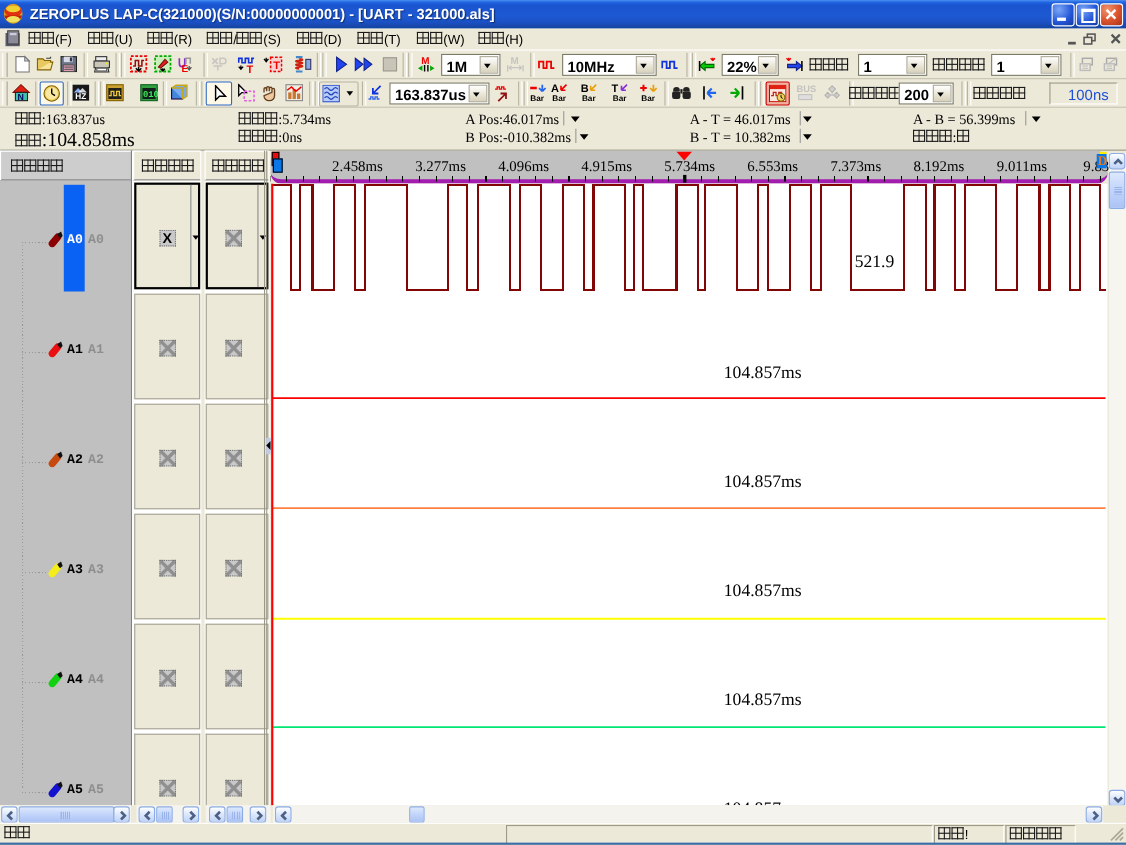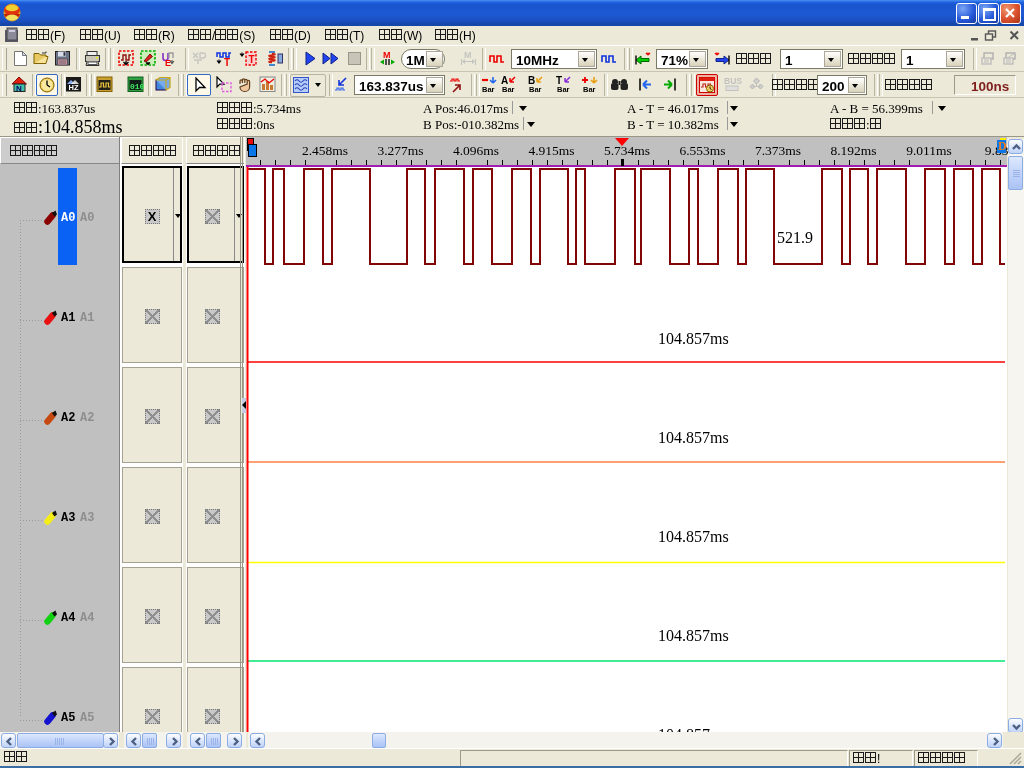--- a/index.html
+++ b/index.html
@@ -29,20 +29,21 @@
 <body>
 
 <div class="ab" id="titlebar" style="left:0;top:0;width:1024px;height:26px;background:linear-gradient(180deg,#4a8ef2 0%,#1f62e0 9%,#1a55cf 18%,#1e59d4 55%,#1a4fc0 80%,#1545a4 95%,#1249b5 100%);">
  <svg class="ab" style="left:3px;top:3px" width="19" height="19" viewBox="0 0 19 19">
    <ellipse cx="9" cy="9.5" rx="8.5" ry="9" fill="#d8a020"></ellipse>
    <ellipse cx="9" cy="7" rx="8" ry="5.5" fill="#e03010"></ellipse>
    <ellipse cx="9" cy="5" rx="6.5" ry="3.2" fill="#f0d030"></ellipse>
    <path d="M1,11 a8,5 0 0 0 16,0 z" fill="#c22000"></path>
    <ellipse cx="9" cy="14.5" rx="6" ry="3" fill="#f0e060"></ellipse>
  </svg>
+ <div class="ab" style="left:27px;top:5px;font-size:13.3px;font-weight:bold;color:#fff;text-shadow:1px 1px 1px #10307a;white-space:nowrap;">ZEROPLUS LAP-C(321000)(S/N:00000000001) - [UART - 321000.als]</div>
 
  <div class="ab" style="left:956px;top:3px;width:21px;height:21px;border-radius:3px;border:1px solid #fff;box-sizing:border-box;background:radial-gradient(circle at 30% 25%,#7ba6f5,#2255d8 60%,#16399b);">
       <div class="ab" style="left:4px;top:12px;width:8px;height:3px;background:#fff;"></div>
     </div>
  <div class="ab" style="left:978px;top:3px;width:21px;height:21px;border-radius:3px;border:1px solid #fff;box-sizing:border-box;background:radial-gradient(circle at 30% 25%,#7ba6f5,#2255d8 60%,#16399b);">
       <div class="ab" style="left:4px;top:4px;width:9px;height:8px;border:2px solid #fff;border-top-width:3px;"></div>
     </div>
  <div class="ab" style="left:1000px;top:3px;width:21px;height:21px;border-radius:3px;border:1px solid #fff;box-sizing:border-box;background:radial-gradient(circle at 30% 25%,#f0946e,#d9512c 55%,#a8321a);">
       <svg class="ab" style="left:3px;top:3px" width="12" height="12">
         <path d="M2,2 L10,10 M10,2 L2,10" stroke="#fff" stroke-width="2.2"></path>
@@ -156,21 +157,21 @@
   <svg class="ab" style="left:346px;top:4px" width="17" height="17">
         <rect x="2.5" y="2.5" width="12" height="12" fill="#c8c4b8" stroke="#9a968a"></rect>
       </svg>
   <div class="sep" style="left:366px;top:2px;"></div>
       <div class="sep" style="left:371px;top:2px;"></div>
   <svg class="ab" style="left:379px;top:4px" width="17" height="17">
         <text x="4" y="8" font-size="9" font-weight="bold" fill="#e00" font-family="Liberation Sans">M</text>
         <path d="M1,12 l4,-2.5 v5 z M16,12 l-4,-2.5 v5 z" fill="#0a0"></path>
         <path d="M7,9 v6 m3,-6 v6" stroke="#000" stroke-width="1.3"></path>
       </svg>
-  <div class="combo" style="left:401px;top:3px;width:44px;border-radius:10px;">
+  <div class="combo" style="left:401px;top:3px;width:54px;">
         <span class="t">1M</span>
         <span class="cbtn"></span>
       </div>
   <svg class="ab" style="left:460px;top:4px" width="17" height="17" opacity="0.8">
         <text x="4" y="8" font-size="9" font-weight="bold" fill="#bbb" font-family="Liberation Sans">M</text>
         <path d="M2,11.5 l3,-2.5 v5 z M15,11.5 l-3,-2.5 v5 z" fill="#bbb"></path>
         <path d="M1.5,9 v6 m14,-6 v6 M5,11.5 h7" stroke="#bbb" stroke-width="1.2"></path>
       </svg>
   <div class="sep" style="left:482px;top:2px;"></div>
   <svg class="ab" style="left:489px;top:4px" width="17" height="17">
@@ -184,21 +185,21 @@
         <path d="M1,12 v-6 h4 v6 h3 v-6 h4 v6 h3" fill="none" stroke="#1133dd" stroke-width="1.6"></path>
       </svg>
   <div class="sep" style="left:624px;top:2px;"></div>
       <div class="sep" style="left:629px;top:2px;"></div>
   <svg class="ab" style="left:634px;top:4px" width="17" height="17">
         <path d="M14,5 v-2.5 m0,2.5 l-2,-2 m2,2 l2,-2" stroke="#e00" stroke-width="1.2" fill="none"></path>
         <path d="M2,10 l5,-4 v2.5 h8 v3 h-8 v2.5 z" fill="#0c0" stroke="#060"></path>
         <path d="M2,5.5 v9" stroke="#000" stroke-width="1.4"></path>
       </svg>
   <div class="combo" style="left:656px;top:3px;width:52px;">
-        <span class="t">71%</span>
+        <span class="t">22%</span>
         <span class="cbtn"></span>
       </div>
   <svg class="ab" style="left:714px;top:4px" width="17" height="17">
         <path d="M3,5 v-2.5 m0,2.5 l-2,-2 m2,2 l2,-2" stroke="#e00" stroke-width="1.2" fill="none"></path>
         <path d="M15,10 l-5,-4 v2.5 h-8 v3 h8 v2.5 z" fill="#2244ee" stroke="#112288"></path>
         <path d="M15,5.5 v9" stroke="#000" stroke-width="1.4"></path>
       </svg>
   <div class="tt" style="left:736px;top:7px;"><i class="cj"></i><i class="cj"></i><i class="cj"></i></div>
   <div class="combo" style="left:780px;top:3px;width:63px;">
         <span class="t">1</span>
@@ -372,21 +373,21 @@
   <div class="sep" style="left:772px;top:2px;"></div>
   <div class="tt" style="left:772px;top:7px;letter-spacing:-3px;"><i class="cj"></i><i class="cj"></i><i class="cj"></i><i class="cj"></i></div>
   <div class="combo" style="left:817px;top:3px;width:50px;">
         <span class="t">200</span>
         <span class="cbtn"></span>
       </div>
   <div class="sep" style="left:874px;top:2px;"></div>
       <div class="sep" style="left:879px;top:2px;"></div>
   <div class="tt" style="left:885px;top:7px;"><i class="cj"></i><i class="cj"></i><i class="cj"></i><i class="cj"></i></div>
   <div class="ab" style="left:954px;top:3px;width:62px;height:20px;border:1px solid;border-color:#9d9a87 #fff #fff #9d9a87;background:#ece9d8;box-sizing:border-box;">
-        <div class="ab" style="left:16px;top:3px;font-size:13.5px;font-weight:bold;color:#7f1d1d;">100ns</div>
+        <div class="ab" style="left:16px;top:3px;font-size:13.5px;font-weight:normal;color:#1d4ed8;">100ns</div>
       </div>
  </div>
 </div>
 
 <div class="ab" id="infobar" style="left:0;top:97px;width:1024px;height:39px;background:#ece9d8;border-top:1px solid #c8c4b2;box-sizing:border-box;">
  <div class="tt serif" style="left:14px;top:3px;font-size:13px;"><i class="cj"></i><i class="cj"></i>:163.837us</div>
  <div class="tt serif" style="left:14px;top:19px;font-size:18px;"><i class="cj"></i><i class="cj"></i>:104.858ms</div>
  <div class="tt serif" style="left:217px;top:3px;font-size:13px;"><i class="cj"></i><i class="cj"></i><i class="cj"></i>:5.734ms</div>
  <div class="tt serif" style="left:217px;top:19px;font-size:13px;"><i class="cj"></i><i class="cj"></i><i class="cj"></i>:0ns</div>
  <div class="tt serif" style="left:423px;top:3px;font-size:13px;">A Pos:46.017ms</div>
@@ -507,21 +508,21 @@
     <div class="xbox" style="left:18.5px;top:572px;"></div>
    </div>
  </div>
 
  <div class="ab" style="left:240px;top:0px;width:1px;height:596px;background:#9a9787;"></div>
  <div class="ab" style="left:242px;top:0px;width:1px;height:596px;background:#9a9787;"></div>
  <div class="ab" style="left:242px;top:261px;width:5px;height:15px;background:#c3cce2;">
       <div class="ab" style="left:0px;top:3px;width:0;height:0;border:4.5px solid transparent;border-right:4px solid #000;border-left:none;"></div>
     </div>
 
- <div class="ab" style="left:246px;top:0px;width:761px;height:30px;background:#c0c0c0;border-bottom:2px solid #a21caf;box-sizing:border-box;" id="ruler">
+ <div class="ab" style="left:246px;top:0px;width:761px;height:30px;background:#c0c0c0;border-bottom:4px solid #a21caf;box-sizing:border-box;border-radius:10px;" id="ruler">
    <div id="rulerticks" class="ab" style="left:0;top:22.5px;width:757px;height:5.5px;background:repeating-linear-gradient(90deg,transparent 0 14.1px,#000 14.1px 15.1px);"></div>
    <div id="rulerlabels" style="position:absolute;left:0;top:6px;width:761px;height:14px;font-family:'Liberation Serif',serif;font-size:13.5px;">
     <div class="ab" style="left:49px;width:60px;text-align:center;">2.458ms</div>
     <div class="ab" style="left:124.5px;width:60px;text-align:center;">3.277ms</div>
     <div class="ab" style="left:200px;width:60px;text-align:center;">4.096ms</div>
     <div class="ab" style="left:275.5px;width:60px;text-align:center;">4.915ms</div>
     <div class="ab" style="left:351px;width:60px;text-align:center;">5.734ms</div>
     <div class="ab" style="left:426.5px;width:60px;text-align:center;">6.553ms</div>
     <div class="ab" style="left:502px;width:60px;text-align:center;">7.373ms</div>
     <div class="ab" style="left:577.5px;width:60px;text-align:center;">8.192ms</div>

